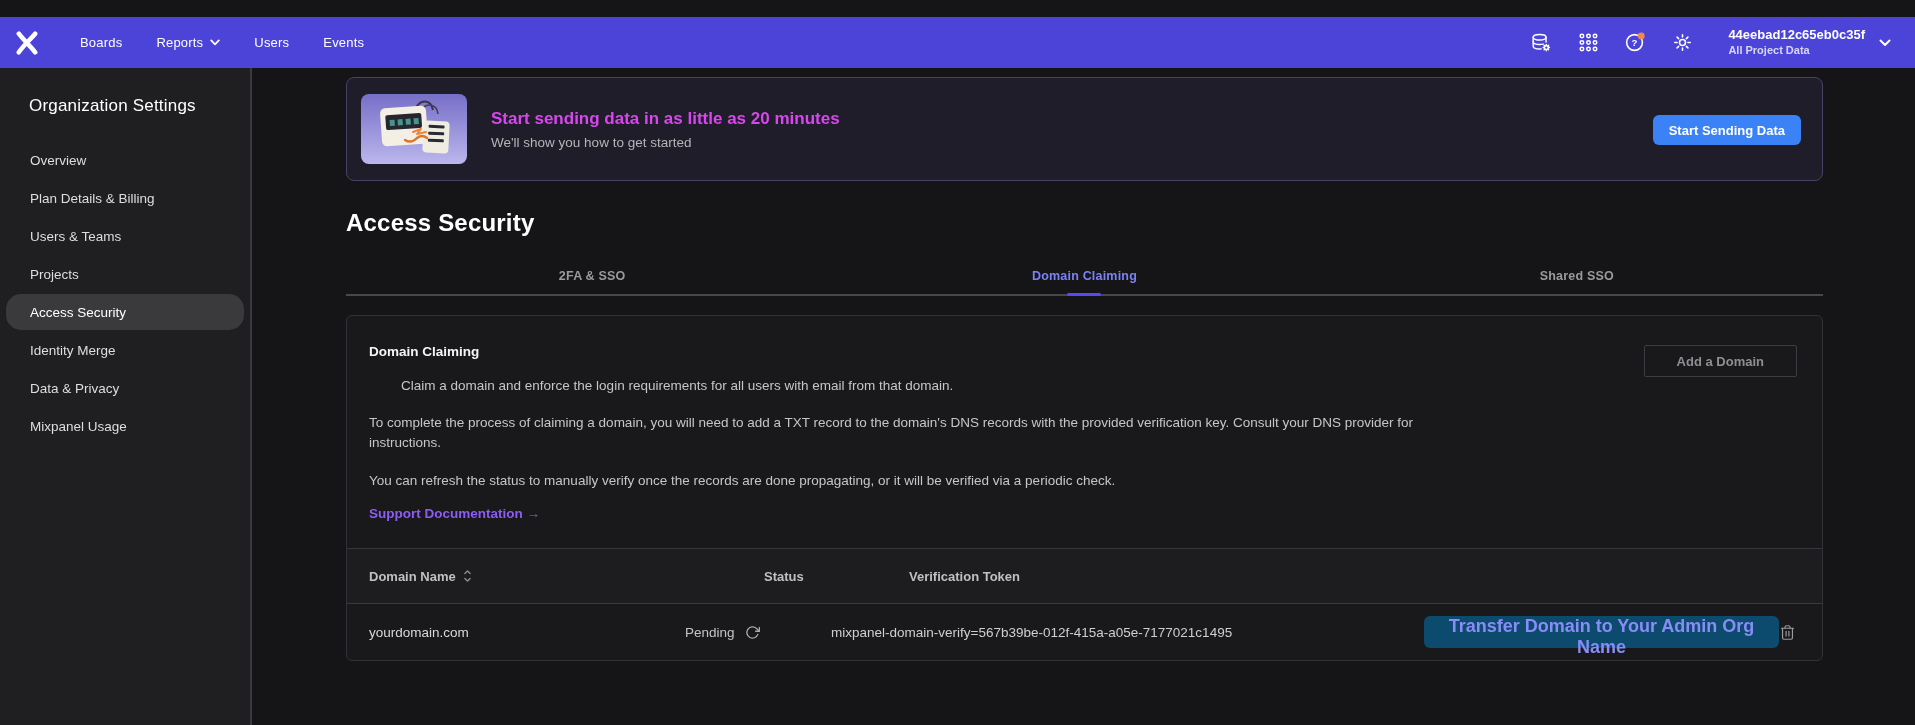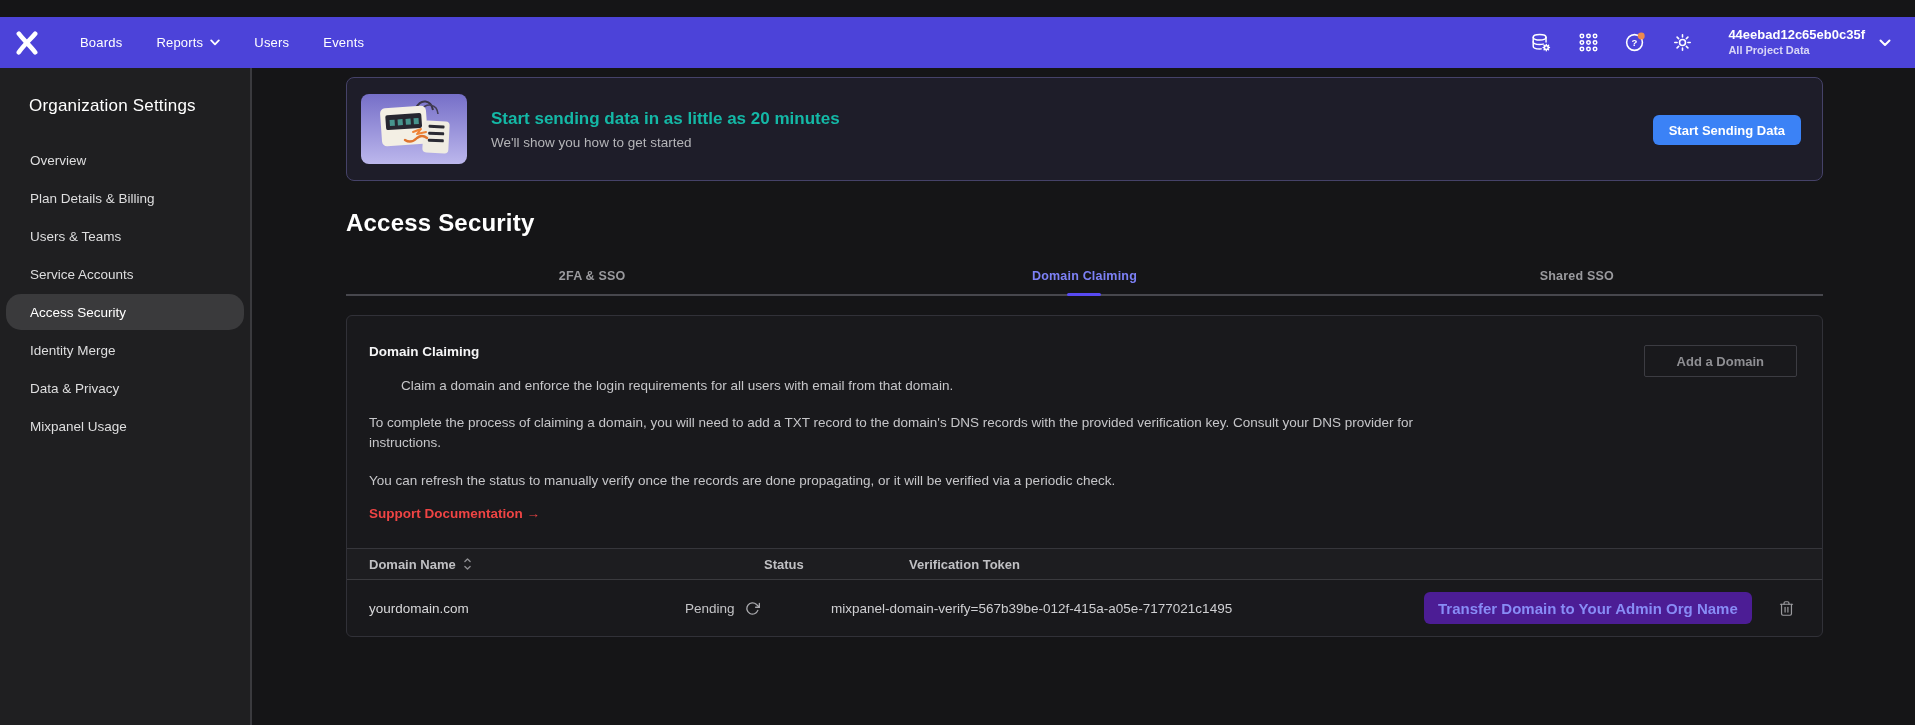--- a/index.html
+++ b/index.html
@@ -61,21 +61,21 @@
     position: relative; width: 106px; height: 70px; margin-left: 14px; border-radius: 8px; overflow: hidden;
     background: linear-gradient(180deg, #766fc8 0%, #9c96dc 55%, #bcb7ec 100%);
     flex: 0 0 auto;
   }
   .illo-device { position: absolute; left: 20px; top: 13px; width: 46px; height: 38px; background: #f3efe4; border-radius: 5px; transform: rotate(-4deg); }
   .illo-screen { position: absolute; left: 5px; top: 7px; width: 36px; height: 15px; background: #262630; border-radius: 2px; display: flex; align-items: center; gap: 3px; padding-left: 4px; }
   .illo-px { width: 5px; height: 6px; background: #47948d; }
   .illo-device2 { position: absolute; left: 62px; top: 27px; width: 26px; height: 32px; background: #efece2; border-radius: 4px; transform: rotate(3deg); }
   .illo-bar { width: 16px; height: 3px; background: #2a2a33; margin: 4px auto 0 auto; border-radius: 1px; }
   .banner-text { margin-left: 24px; }
-  .banner-title { color: #14b8a6; font-size: 17px; font-weight: 700; text-align: right; }
+  .banner-title { color: #d946ef; font-size: 17px; font-weight: 700; text-align: right; }
   .banner-subtitle { color: #b5b5b8; font-size: 13.5px; margin-top: 6px; }
   .banner-cta {
     position: absolute; right: 21px; top: 37px; height: 30px; padding: 0 16px;
     background: #3b82f6; border: none; border-radius: 6px; color: #ffffff;
     font-family: inherit; font-size: 13px; font-weight: 600; cursor: pointer;
   }
 
   .page-title { color: #ffffff; font-size: 24px; font-weight: 700; margin-top: 28px; letter-spacing: .2px; }
 
   .tabs { display: flex; margin-top: 32px; border-bottom: 2px solid #47474d; }
@@ -83,48 +83,48 @@
   .tab.active { color: #7d81f6; }
   .tab-underline { position: absolute; bottom: -2px; left: 50%; transform: translateX(-50%); width: 34px; height: 3px; background: #584af2; border-radius: 2px; }
 
   .card { position: relative; margin-top: 19px; background: #19191c; border: 1px solid #313138; border-radius: 6px; }
   .card-body { padding: 29px 0 0 22px; }
   .card-title { color: #f5f5f6; font-size: 13.5px; font-weight: 700; line-height: 14px; margin-bottom: 17px; }
   .card-p { color: #c6c6c9; font-size: 13.5px; line-height: 20px; max-width: 1065px; }
   .p1 { margin-bottom: 17px; margin-left: 32px; }
   .p2 { margin-bottom: 18px; }
   .p3 { margin-bottom: 13px; }
-  .doc-link { display: inline-block; color: #ef4444; font-size: 13.5px; font-weight: 600; line-height: 20px; margin-bottom: 24px; cursor: pointer; text-decoration: none; }
+  .doc-link { display: inline-block; color: #8b5cf6; font-size: 13.5px; font-weight: 600; line-height: 20px; margin-bottom: 24px; cursor: pointer; text-decoration: none; }
   .add-domain-btn {
     position: absolute; top: 29px; right: 25px; height: 32px; padding: 0 32px;
     background: transparent; border: 1px solid #3c3c42; border-radius: 2px;
     color: #8f8f93; font-family: inherit; font-size: 13px; font-weight: 600; cursor: default;
   }
 
   
   .table-header {
     display: grid; grid-template-columns: 316px 146px 593px 1fr; align-items: center;
-    height: 32px; background: #1d1d20; border-top: 1px solid #36363b; border-bottom: 1px solid #3a3a3e;
+    height: 56px; background: #1d1d20; border-top: 1px solid #36363b; border-bottom: 1px solid #3a3a3e;
     padding-left: 22px; color: #c0c0c3; font-size: 13px; font-weight: 600;
   }
   .th { display: flex; align-items: center; gap: 6px; }
   .th-status { padding-left: 79px; }
   .th-token { padding-left: 78px; }
   .table-row {
     display: grid; grid-template-columns: 316px 146px 593px 1fr; align-items: center;
     height: 56px; padding-left: 22px; font-size: 13.5px;
   }
   .td-domain { color: #d8d8da; }
   .td-status { display: flex; align-items: center; gap: 10px; color: #c4c4c7; }
   .refresh-btn { width: 16px; height: 16px; color: #a9a9ad; cursor: pointer; background: none; border: none; padding: 0; display: flex; align-items: center; }
   .td-token { color: #cfcfd2; }
   .td-actions { display: flex; align-items: center; justify-content: space-between; padding-right: 26px; }
   .transfer-btn {
-    height: 32px; padding: 0 14px; background: #4c1d95; border: none; border-radius: 6px;
-    color: #888cf6; font-family: inherit; font-size: 15px; font-weight: 600; cursor: pointer;
+    height: 32px; padding: 0 14px; background: #0c4a6e; border: none; border-radius: 6px;
+    color: #888cf6; font-family: inherit; font-size: 18px; font-weight: 600; cursor: pointer;
   }
   .trash-btn { width: 18px; height: 18px; color: #9a9a9e; cursor: pointer; background: none; border: none; padding: 0; display: flex; align-items: center; }
 
   .sort-icon { color: #8f8f93; }
   svg { display: block; }
 </style>
 </head>
 <body>
 
 <div class="app">
@@ -226,21 +226,21 @@
       <div class="sidebar-item">
           <span>Overview</span>
         </div>
       <div class="sidebar-item">
           <span>Plan Details &amp; Billing</span>
         </div>
       <div class="sidebar-item">
           <span>Users &amp; Teams</span>
         </div>
       <div class="sidebar-item">
-          <span>Service Accounts</span>
+          <span>Projects</span>
         </div>
       <div class="sidebar-item active">
           <span>Access Security</span>
         </div>
       <div class="sidebar-item">
           <span>Identity Merge</span>
         </div>
       <div class="sidebar-item">
           <span>Data &amp; Privacy</span>
         </div>

